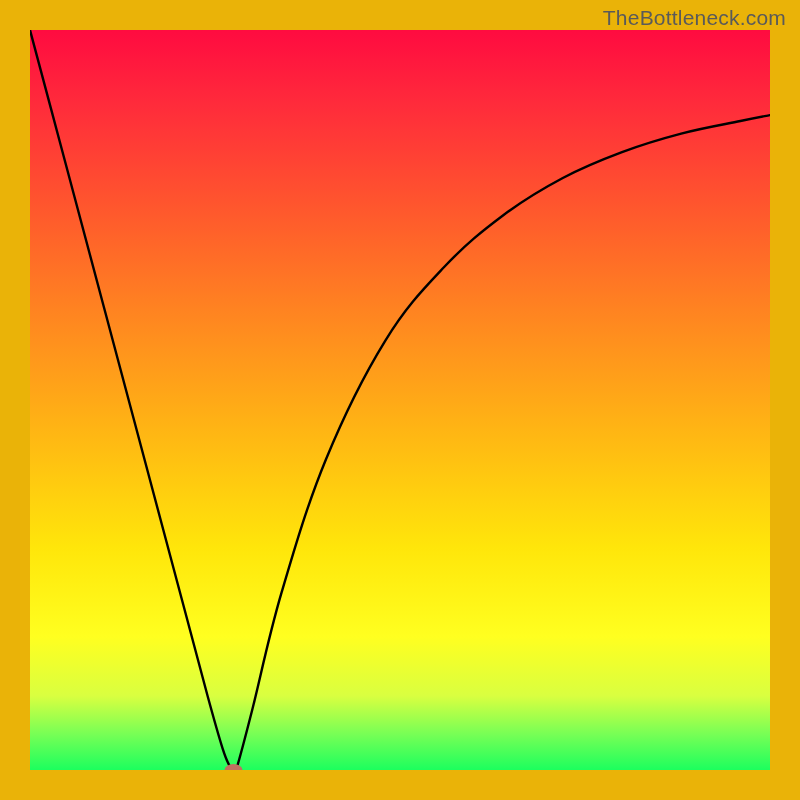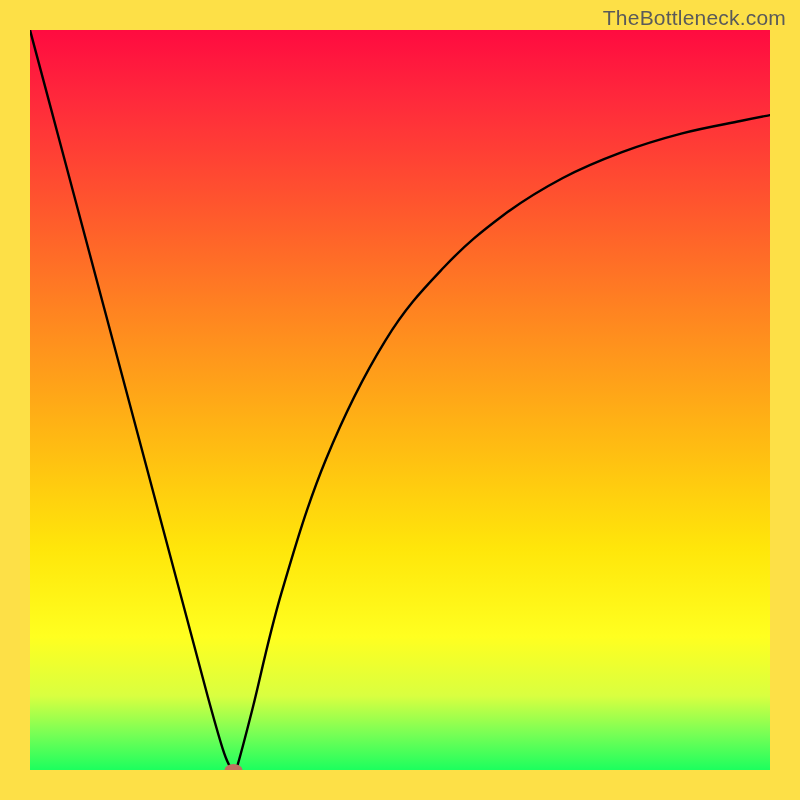--- a/index.html
+++ b/index.html
@@ -8,21 +8,21 @@
     width: 800px;
     height: 800px;
     overflow: hidden;
     background: #000;
     font-family: Arial, Helvetica, sans-serif;
   }
   .frame {
     position: relative;
     width: 800px;
     height: 800px;
-    background: #fde047;
+    background: #eab308;
   }
   .plot-area {
     position: absolute;
     left: 30px;
     top: 30px;
     width: 740px;
     height: 740px;
     background: linear-gradient(
       to bottom,
       #ff0b40 0%,

